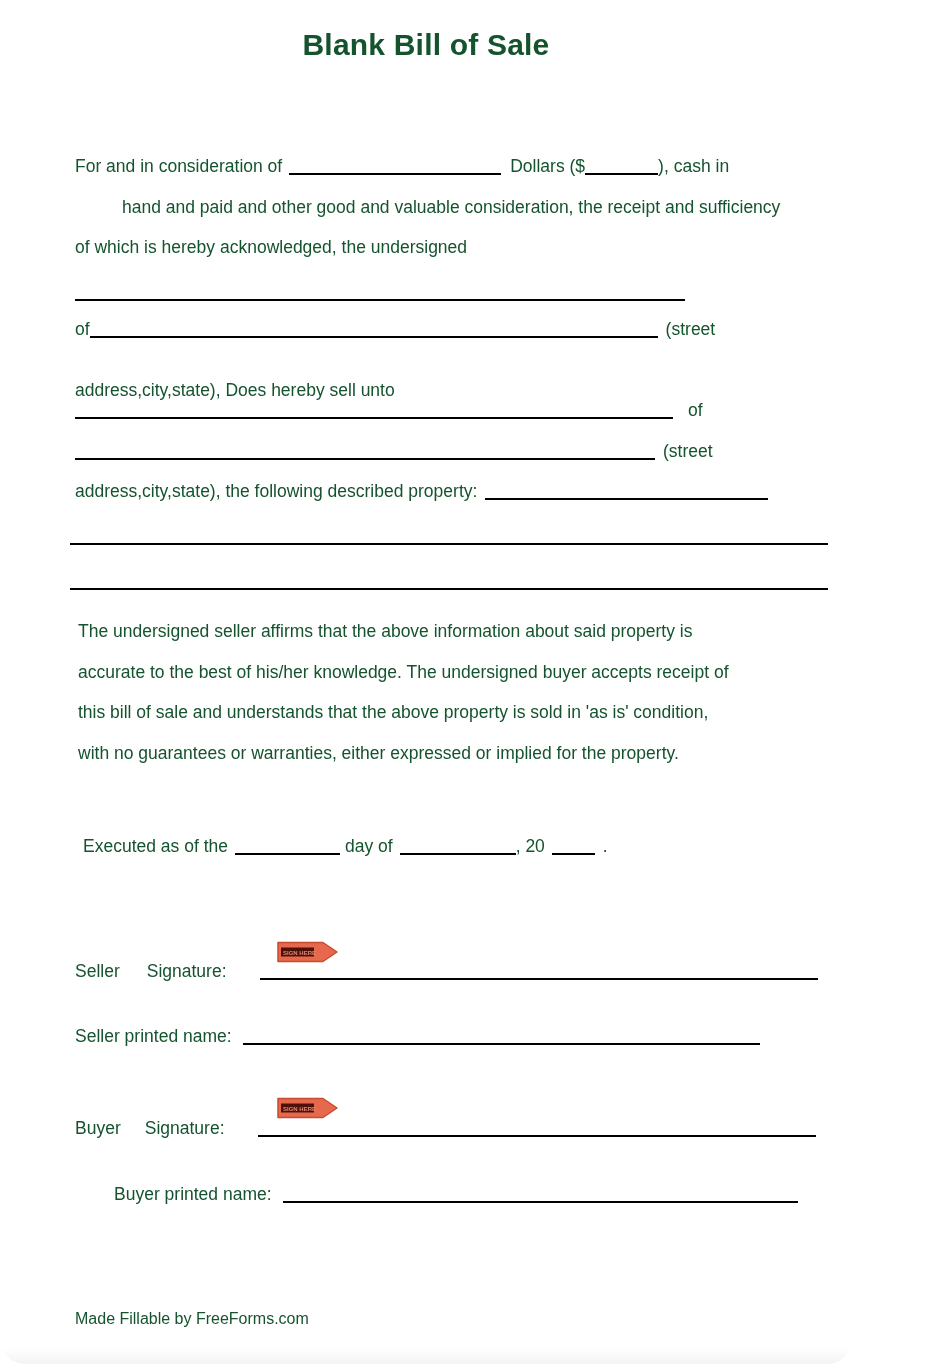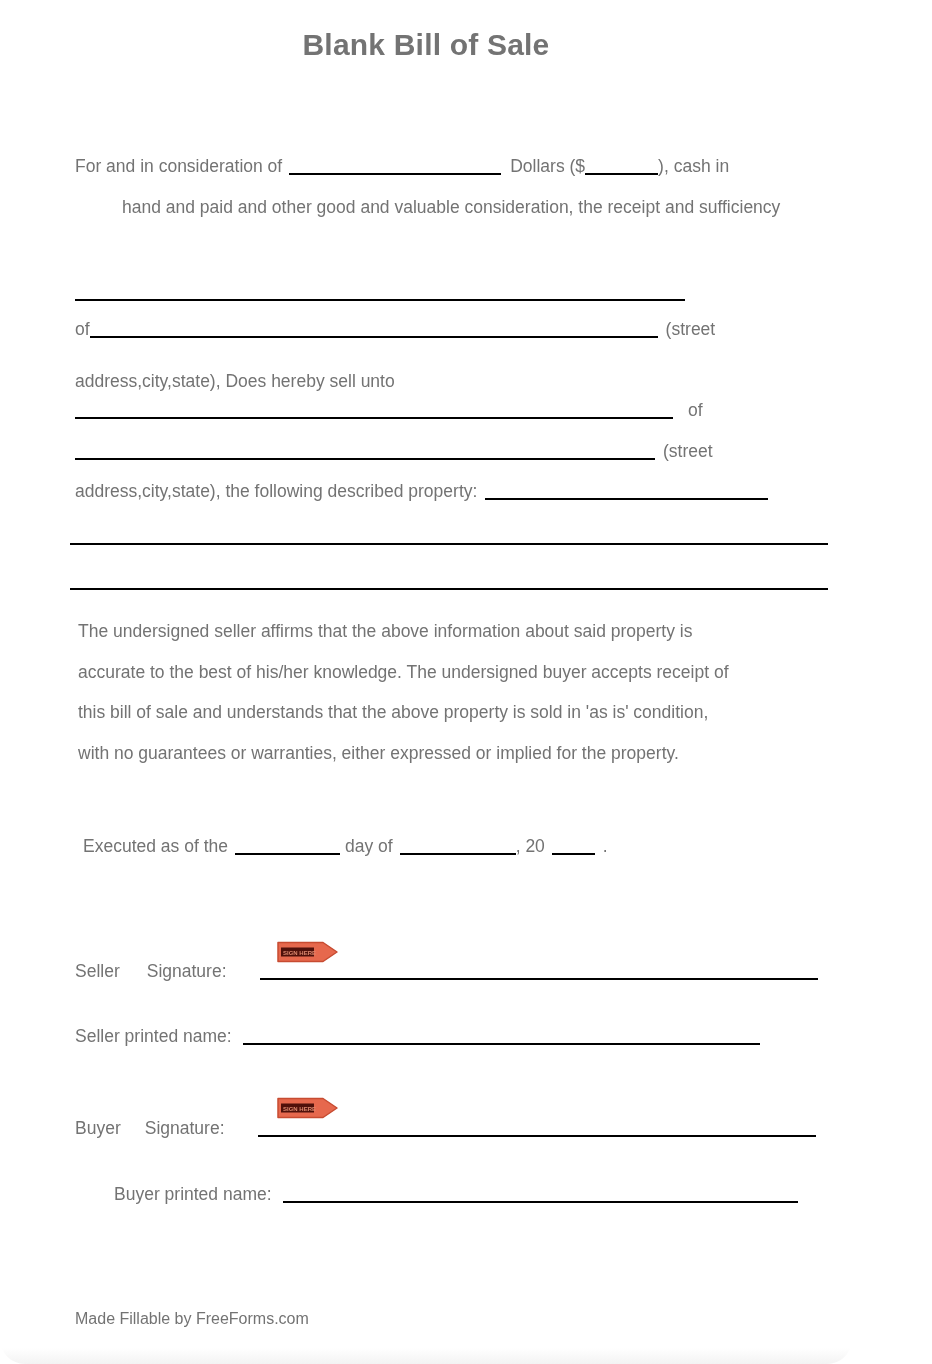--- a/index.html
+++ b/index.html
@@ -1,18 +1,18 @@
 <!DOCTYPE html>
 <html><head>
 <meta charset="utf-8">
 <style>
   html,body { margin:0; padding:0; background:#fff; }
   .page {
     position:relative; width:852px; height:1364px; background:#ffffff;
-    font-family:"Liberation Sans", sans-serif; font-size:17.5px; color:#737373;
+    font-family:"Liberation Sans", sans-serif; font-size:17.5px; color:#14532d;
     overflow:hidden;
     border-radius:25px;
   }
   .title {
     position:absolute; top:28px; left:0; width:100%; text-align:center;
     font-size:30px; font-weight:bold; letter-spacing:0.2px;
   }
   .row { position:absolute; white-space:nowrap; line-height:26px; }
   .blank {
     display:inline-block; border-bottom:2px solid #000;
@@ -30,27 +30,28 @@
 <body>
 
 <div class="page">
 
   <div class="title">Blank Bill of Sale</div>
 
   <div class="row" style="top:153px; left:75px;text-align:right;">
     <span>For and in consideration of</span><span class="blank" style="width:212px; margin-left:7px;"></span><span style="margin-left:9px;">Dollars ($</span><span class="blank" style="width:73px;"></span><span>), cash in</span>
   </div>
   <div class="row" style="top:194px; left:75px;margin-left:47px;">hand and paid and other good and valuable consideration, the receipt and sufficiency</div>
+  <div class="row" style="top:234px; left:75px;">of which is hereby acknowledged, the undersigned</div>
 
   <div class="rule" style="top:299px; left:75px; width:610px;"></div>
 
   <div class="row" style="top:316px; left:75px;text-align:center;">
     <span>of</span><span class="blank" style="width:568px;"></span><span style="margin-left:8px;">(street</span>
   </div>
-  <div class="row" style="top:368px; left:75px;">address,city,state), Does hereby sell unto</div>
+  <div class="row" style="top:377px; left:75px;">address,city,state), Does hereby sell unto</div>
 
   <div class="row" style="top:397px; left:75px;">
     <span class="blank" style="width:598px;"></span><span style="margin-left:15px;">of</span>
   </div>
 
   <div class="row" style="top:438px; left:75px;">
     <span class="blank" style="width:580px;"></span><span style="margin-left:8px;">(street</span>
   </div>
 
   <div class="row" style="top:478px; left:75px;">

